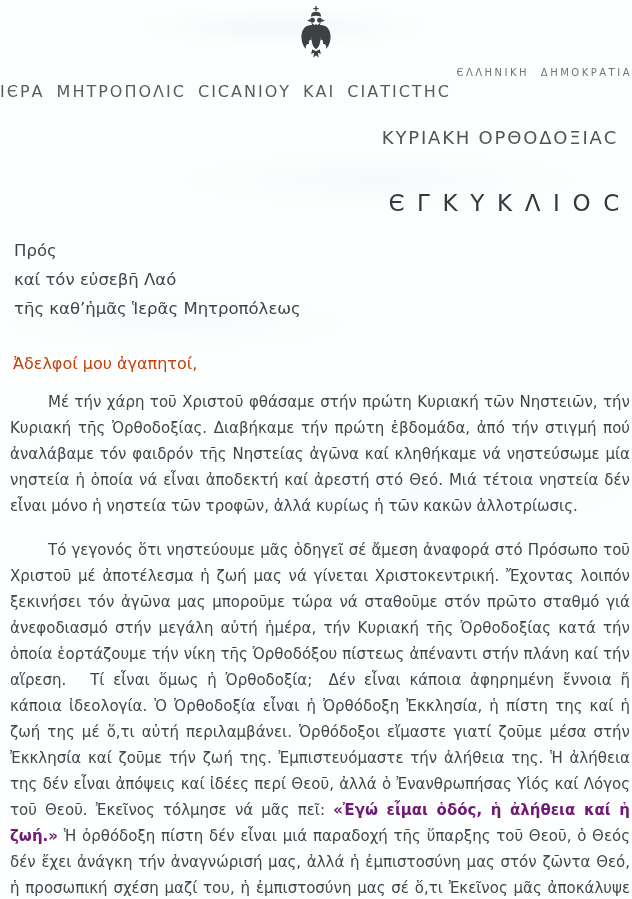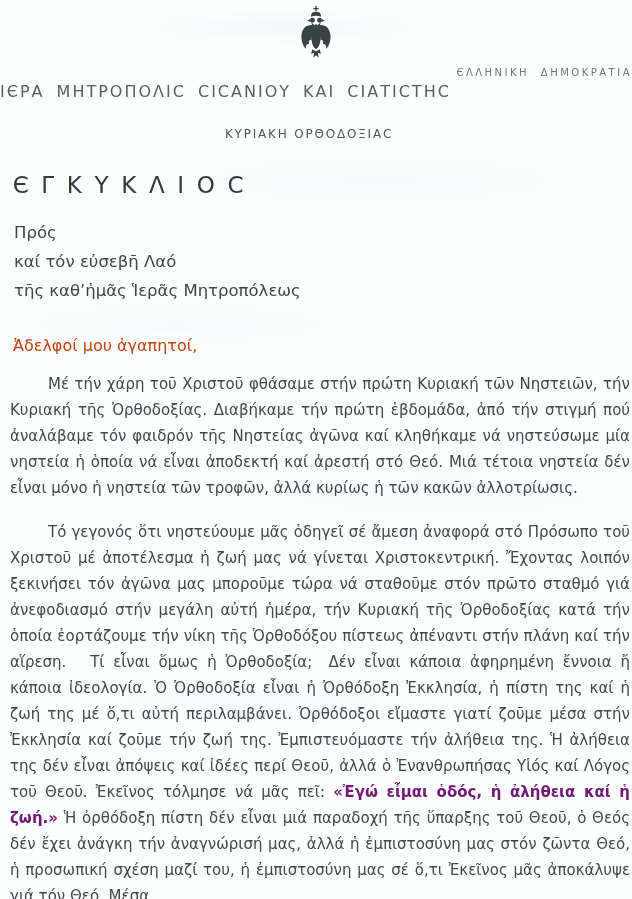--- a/index.html
+++ b/index.html
@@ -35,30 +35,30 @@
     margin-top: 4px;
     text-align: left;
     font-size: 16px;
     letter-spacing: 2px;
     word-spacing: 5px;
     color: #565d5e;
     font-weight: 500;
   }
   .occasion {
     margin-top: 26px;
-    text-align: center;
+    text-align: right;
     padding-right: 14px;
-    font-size: 12px;
+    font-size: 18px;
     letter-spacing: 1.8px;
     color: #4d5457;
     font-weight: 500;
   }
   .title {
-    margin: 31px 0 0 0;
-    text-align: left;
+    margin: 42px 0 0 0;
+    text-align: right;
     font-size: 23px;
     font-weight: 400;
     letter-spacing: .55em;
     padding-left: .55em; 
     color: #33383c;
   }
   .recipients {
     margin: 20px 0 0 14px;
     font-size: 16.5px;
     line-height: 29px;

